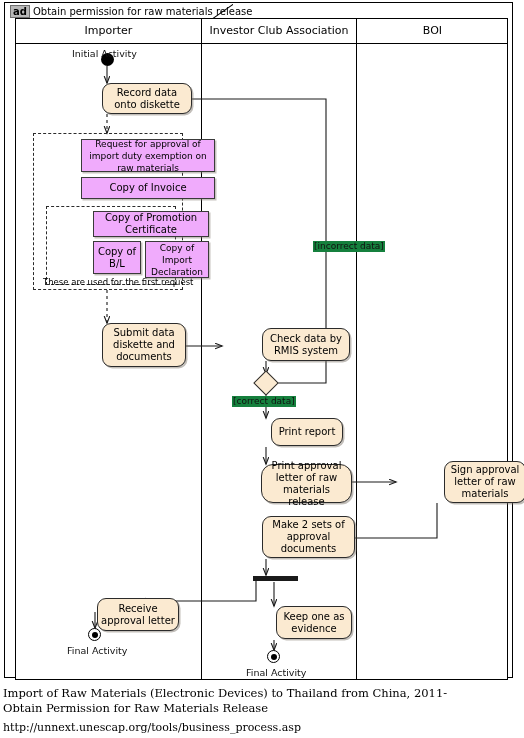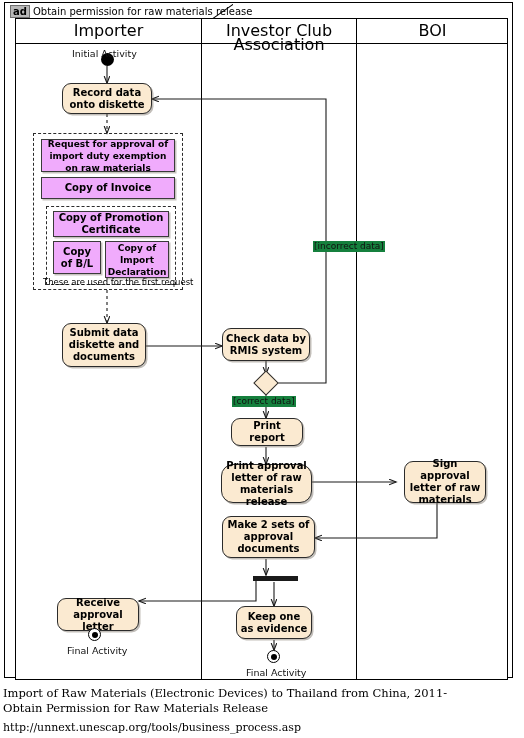--- a/index.html
+++ b/index.html
@@ -36,33 +36,34 @@
 
   
   .lanes{
     position:absolute;left:15px;top:18px;width:493px;height:662px;
     border:1px solid #000;box-sizing:border-box;background:#fff;
   }
   .lane-div{position:absolute;top:0;width:1px;height:100%;background:#000;}
   .lane-hdr-line{position:absolute;left:0;top:24px;width:100%;height:1px;background:#000;}
   .lane-title{
     position:absolute;top:5px;text-align:center;
-    font-size:16px;line-height:14px;color:#000;
+    font-size:11px;line-height:14px;color:#000;
   }
 
   
   .canvas{position:absolute;left:0;top:0;width:524px;height:738px;pointer-events:none;}
   .node{
     position:absolute;box-sizing:border-box;
     background:#fbead1;border:1px solid #2b2b2b;
     display:flex;align-items:center;justify-content:center;
-    text-align:center;font-weight:bold;font-size:10px;line-height:12px;
+    text-align:center;font-weight:normal;font-size:10px;line-height:12px;
     color:#000;border-radius:9px;
     box-shadow:1.5px 1.5px 0 rgba(120,110,100,.45);
     padding:1px 3px;
+    margin-left:40px;
   }
   .node.rect2{border-radius:12px;}
   .node.doc{
     background:#f0abfc;border:1px solid #3a3a3a;border-radius:0;
     box-shadow:1.5px 1.5px 0 rgba(130,120,110,.45);
   }
 
   
   .group{
     position:absolute;box-sizing:border-box;

